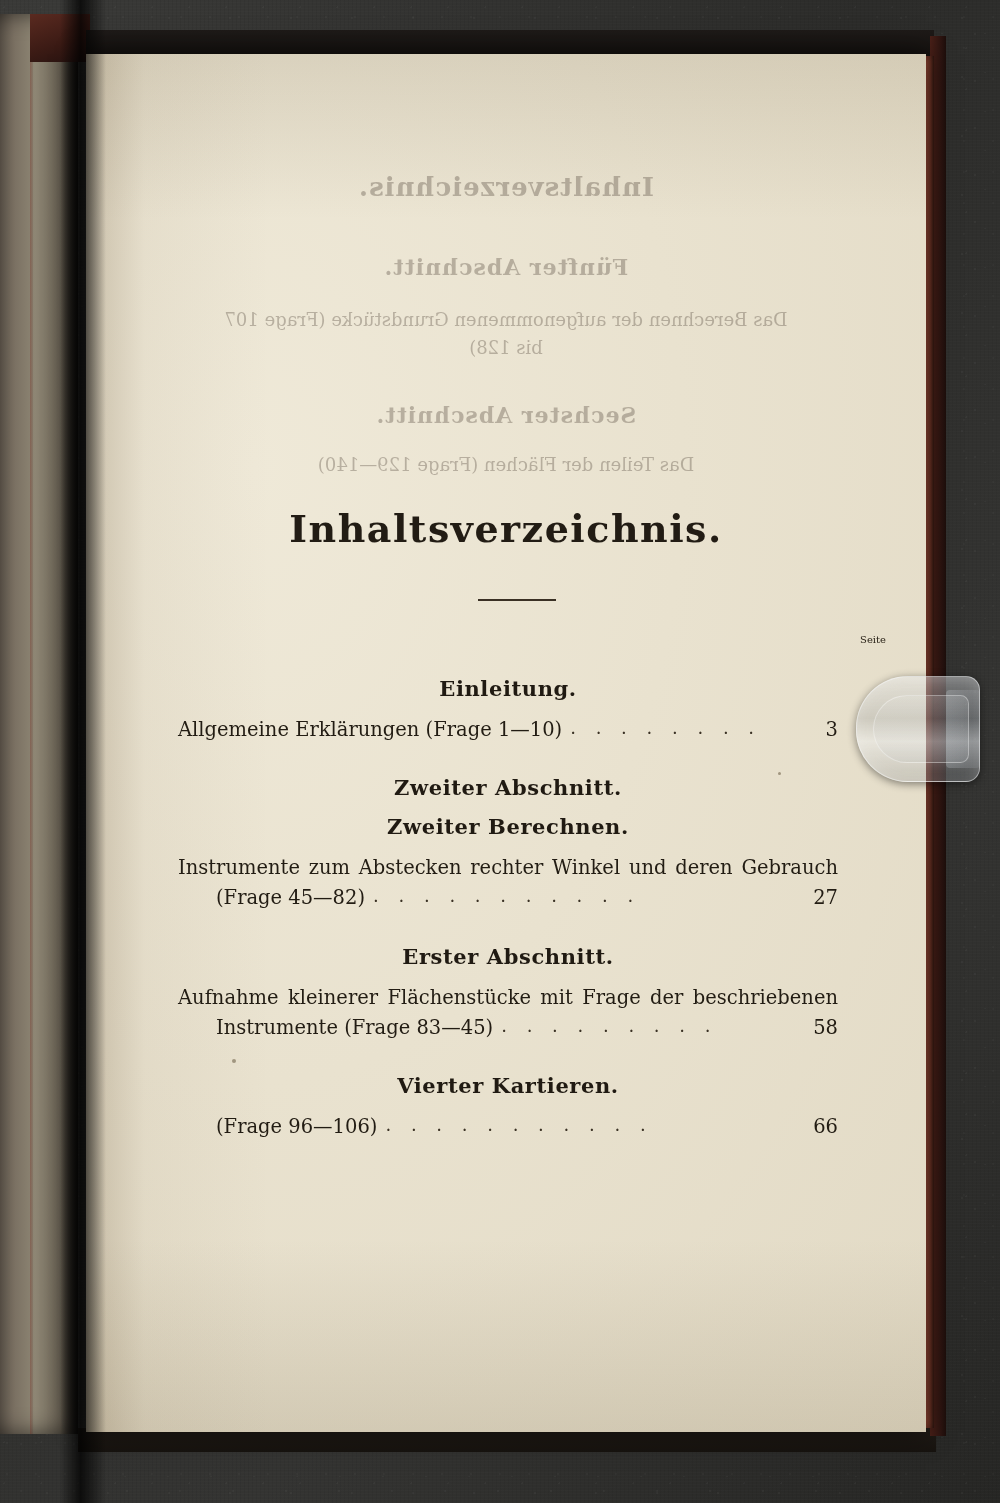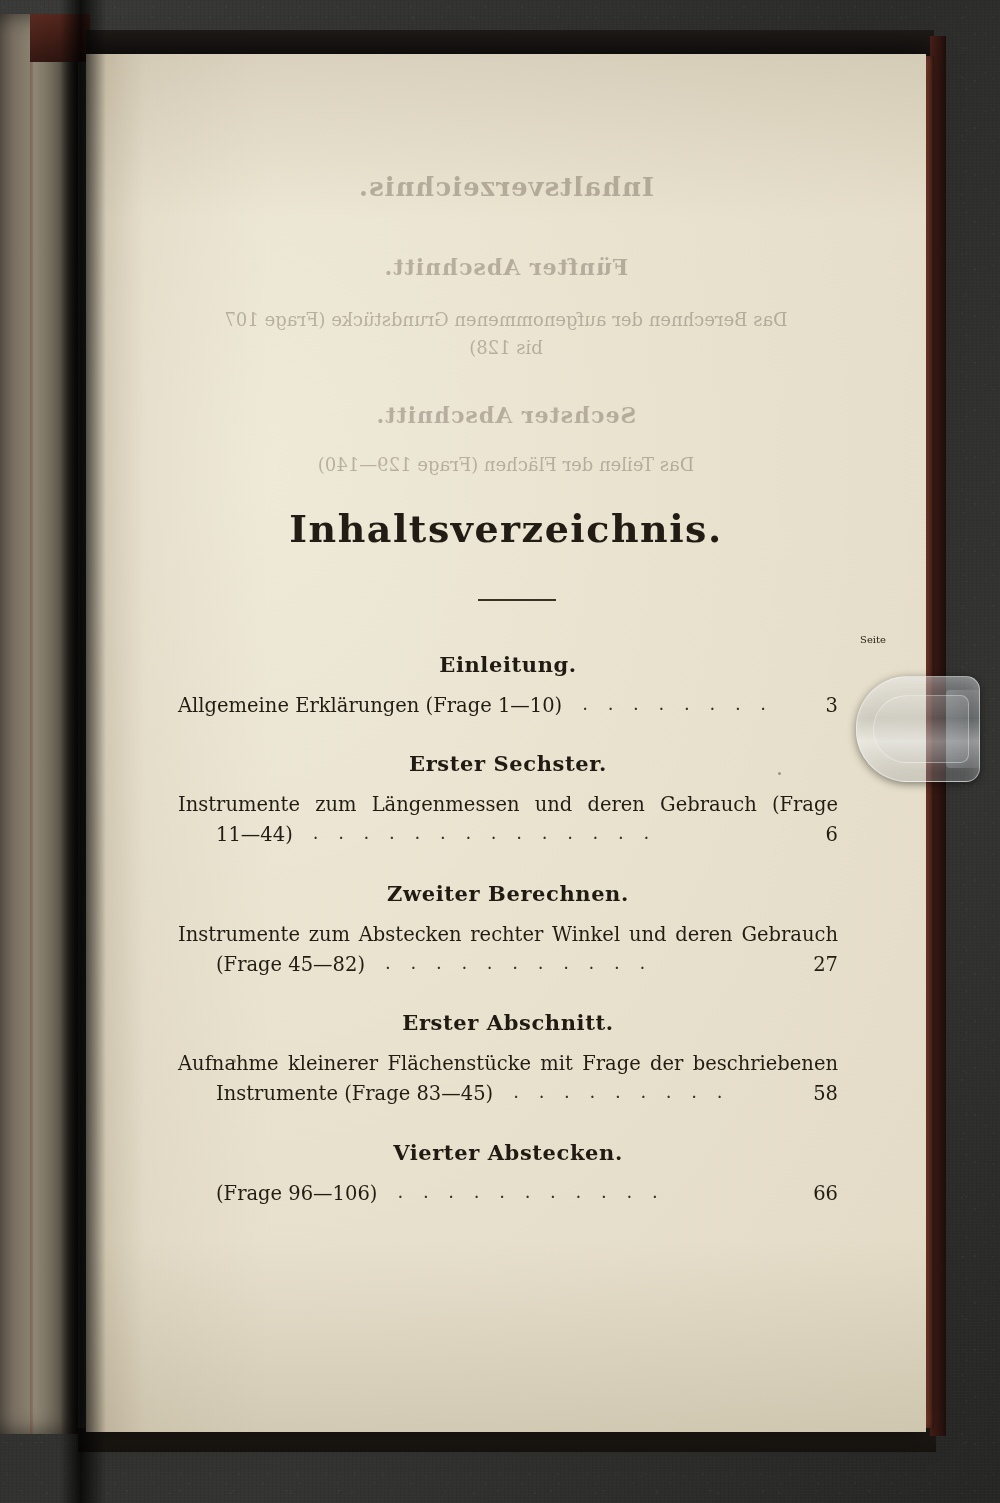--- a/index.html
+++ b/index.html
@@ -179,21 +179,21 @@
     top: 580px;
     font-size: 10px;
     color: #2b2419;
     font-family: "DejaVu Serif", serif;
   }
 
   
   .toc {
     position: absolute;
     left: 92px;
-    top: 598px;
+    top: 622px;
     width: 660px;
   }
   .sec-head {
     text-align: center;
     font-size: 21px;
     font-weight: bold;
     color: #201a12;
     margin: 0 0 14px 0;
     letter-spacing: 0.6px;
     font-family: "DejaVu Serif", serif;
@@ -205,21 +205,21 @@
     margin: 0 0 30px 0;
     font-family: "DejaVu Serif", serif;
   }
   .entry .justified {
     text-align: justify;
     text-align-last: justify;
   }
   .entry .line2 {
     display: flex;
     align-items: baseline;
-    gap: 12px;
+    gap: 0;
     padding-left: 38px;
   }
   .dots {
     flex: 1 1 auto;
     overflow: hidden;
     white-space: nowrap;
     letter-spacing: 7px;
     color: #3a3124;
     margin: 0 8px;
     font-size: 18px;
@@ -328,29 +328,21 @@
         <div class="entry">
           <div class="line2" style="padding-left:0;">
             <span>Allgemeine Erklärungen (Frage 1—10)</span>
             <span class="dots">. . . . . . . .</span>
             <span class="pageno">3</span>
           </div>
         </div>
       </div>
 
       <div class="section-block">
-        <div class="sec-head sp">Erster Sechster.</div>
-        <div class="entry">
-          <div class="justified">Instrumente zum Längenmessen und deren Gebrauch (Frage</div>
-          <div class="line2">
-            <span>11—44)</span>
-            <span class="dots">. . . . . . . . . . . . . .</span>
-            <span class="pageno">6</span>
-          </div>
-        </div>
+        <div class="sec-head sp">Zweiter Abschnitt.</div>
       </div>
 
       <div class="section-block">
         <div class="sec-head sp">Zweiter Berechnen.</div>
         <div class="entry">
           <div class="justified">Instrumente zum Abstecken rechter Winkel und deren Gebrauch</div>
           <div class="line2">
             <span>(Frage 45—82)</span>
             <span class="dots">. . . . . . . . . . .</span>
             <span class="pageno">27</span>
@@ -364,21 +356,21 @@
           <div class="justified">Aufnahme kleinerer Flächenstücke mit Frage der beschriebenen</div>
           <div class="line2">
             <span>Instrumente (Frage 83—45)</span>
             <span class="dots">. . . . . . . . .</span>
             <span class="pageno">58</span>
           </div>
         </div>
       </div>
 
       <div class="section-block">
-        <div class="sec-head sp">Vierter Abstecken.</div>
+        <div class="sec-head sp">Vierter Kartieren.</div>
         <div class="entry">
           <div class="line2">
             <span>(Frage 96—106)</span>
             <span class="dots">. . . . . . . . . . .</span>
             <span class="pageno">66</span>
           </div>
         </div>
       </div>
 
     </div>

